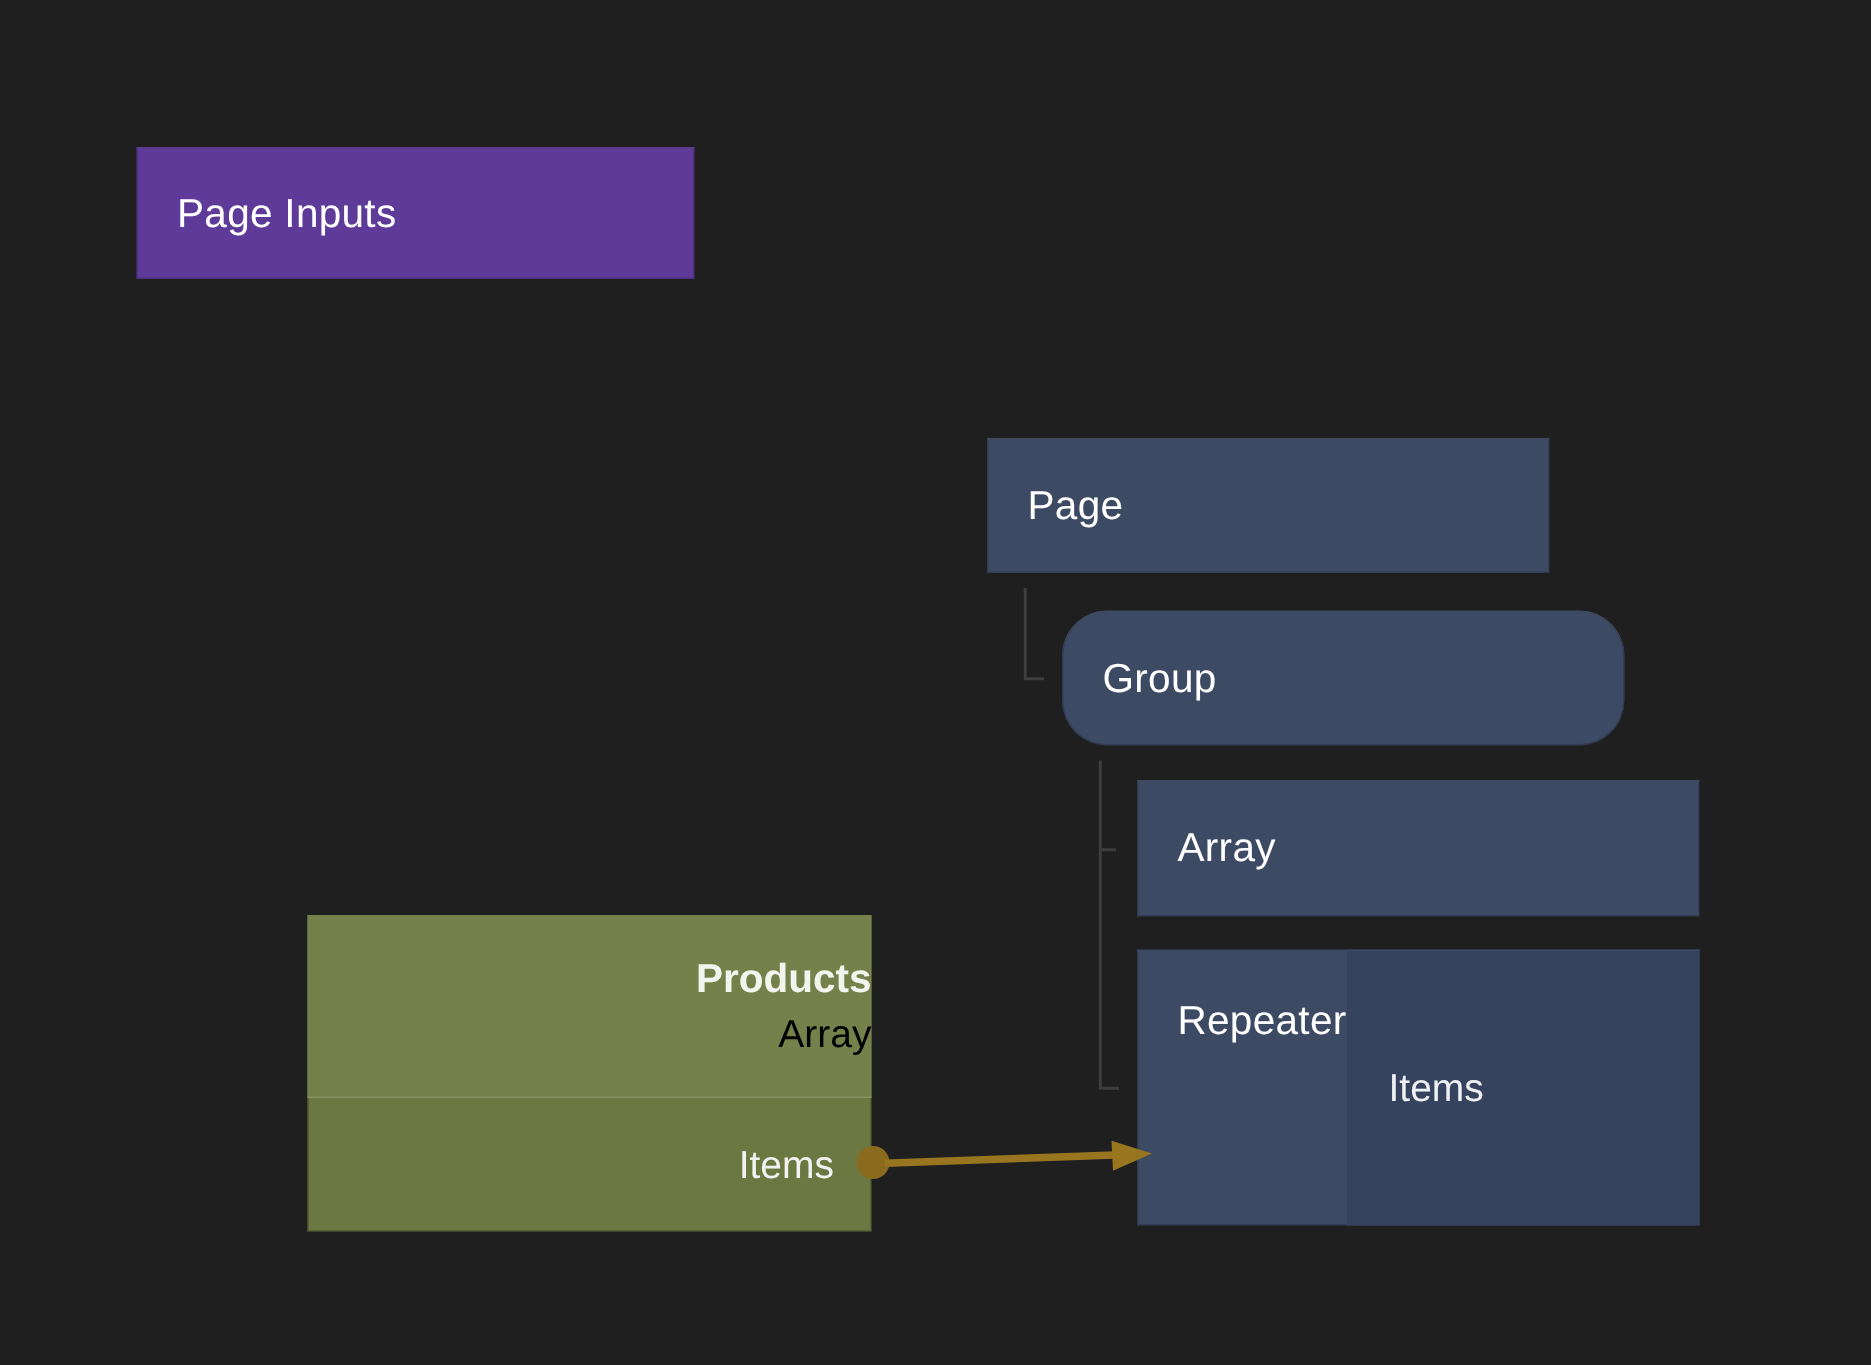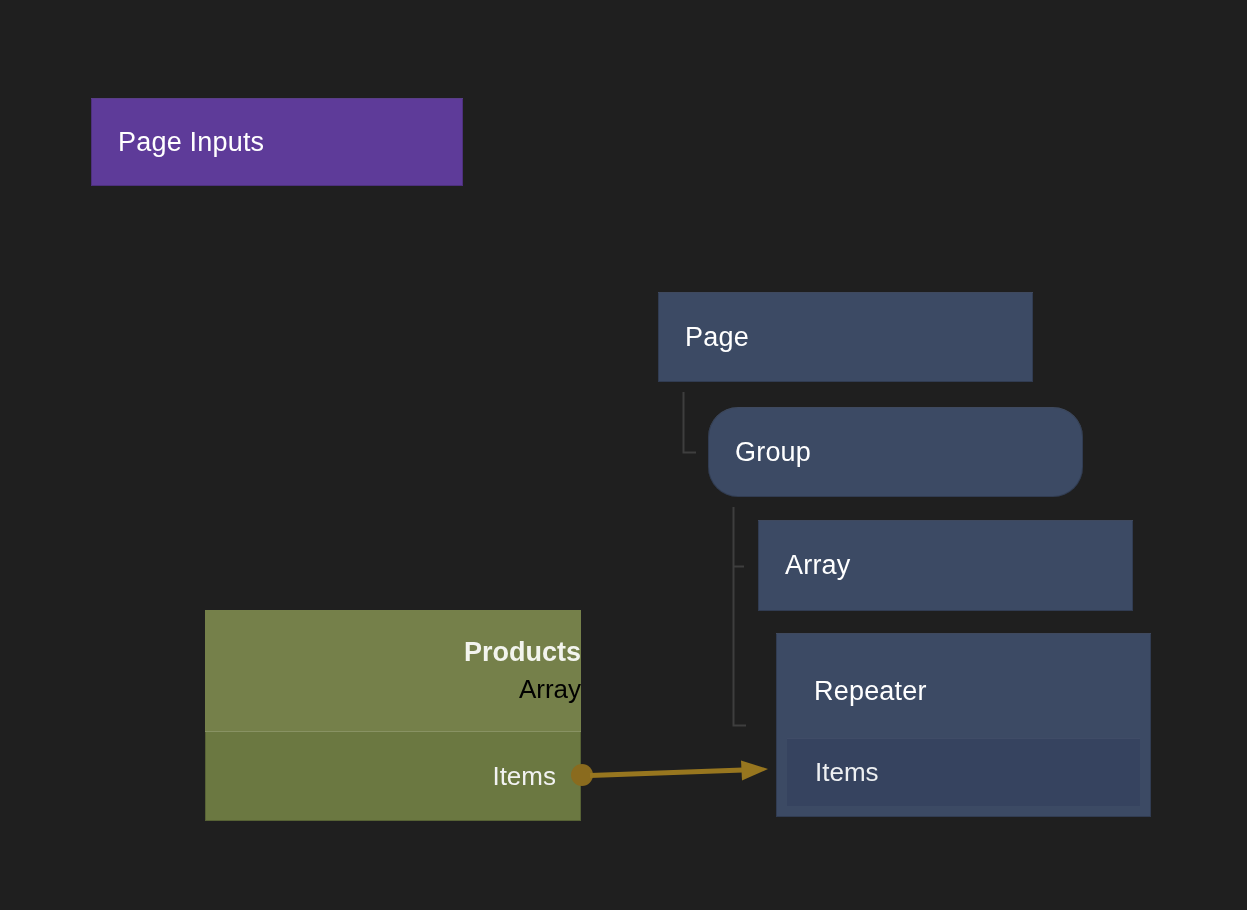--- a/index.html
+++ b/index.html
@@ -40,23 +40,22 @@
     display: flex; align-items: center;
     padding-left: 27px;
   }
   .node-page     { left: 658px; top: 292px; width: 375px; height: 90px; }
   .node-group    { left: 708px; top: 407px; width: 375px; height: 90px; border-radius: 30px; }
   .node-text     { left: 758px; top: 520px; width: 375px; height: 91px; }
   
   .node-repeater {
     left: 758px; top: 633px; width: 375px; height: 184px;
     background: #3c4a64;
-    display: flex; flex-direction: column;
-    padding: 11px;
-    margin-left: 18px;
+    display: flex; 
+    padding: 0;
   }
   .repeater-header {
     height: 94px;
     display: flex; align-items: center;
     padding-left: 27px;
   }
   .repeater-items-row {
     flex: 1;
     background: #36435f;
     display: flex; align-items: center;

